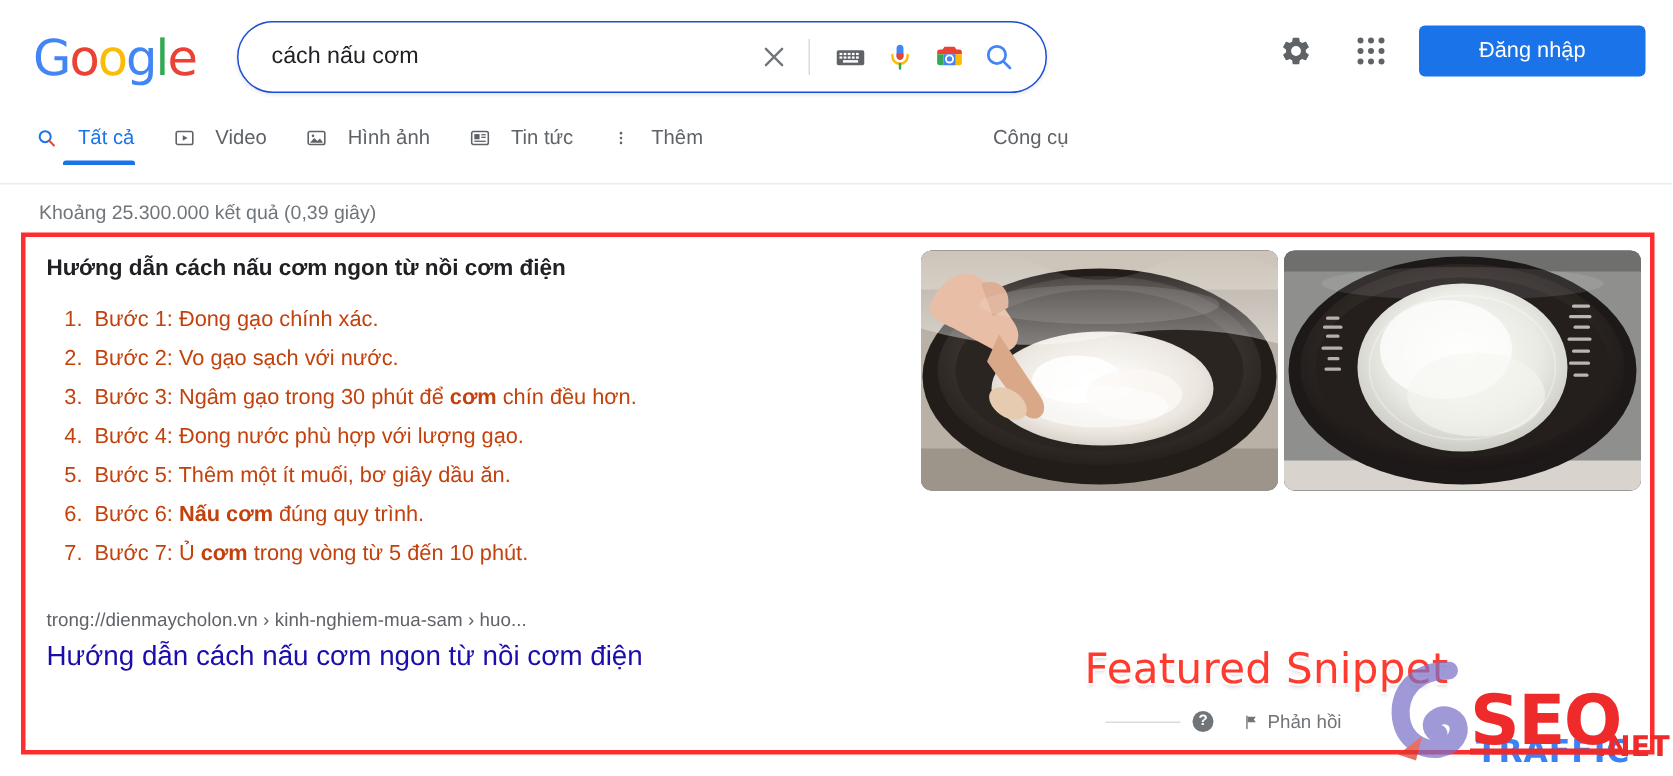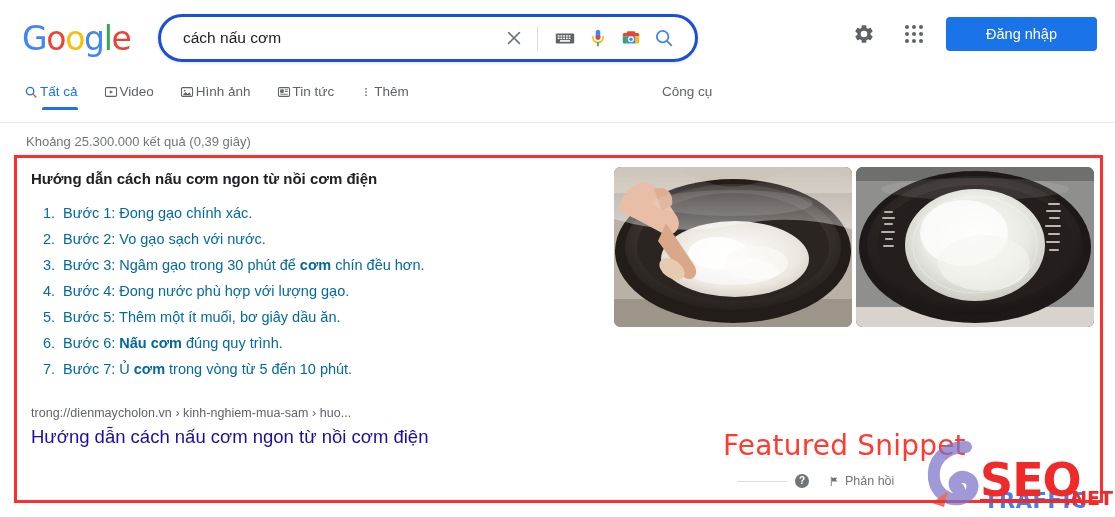--- a/index.html
+++ b/index.html
@@ -38,21 +38,21 @@
   .logo span { display: inline-block; }
   .lg-b { color: #4285F4; }
   .lg-r { color: #EA4335; }
   .lg-y { color: #FBBC05; }
   .lg-g { color: #34A853; }
 
   .searchbar {
     position: absolute;
     left: 158px; top: 14px;
     width: 540px; height: 48px;
-    border: 3px solid #1d4ed8;
+    border: 1px solid #1d4ed8;
     border-radius: 24px;
     background: #fff;
     box-shadow: 0 1px 3px rgba(32,33,36,.13);
     display: flex;
     align-items: center;
   }
   .search-input {
     border: none;
     outline: none;
     flex: 1;
@@ -118,21 +118,21 @@
     position: absolute;
     top: 84px; left: 0; right: 0;
     height: 38px;
     display: flex;
     align-items: flex-start;
     padding-left: 24px;
   }
   .tab {
     display: flex;
     align-items: center;
-    gap: 2px;
+    gap: 14px;
     font-size: 13.5px;
     color: #5f6368;
     margin-right: 26px;
     padding-bottom: 11px;
     cursor: pointer;
     position: relative;
     white-space: nowrap;
   }
   .tab.active { color: #1a73e8; }
   .tab.active::after {
@@ -185,21 +185,21 @@
   .snip-list {
     position: absolute;
     left: 14px; top: 42px;
     width: 580px;
     margin: 0;
     padding-left: 28px;
     list-style: decimal;
   }
   .snip-list li {
     font-size: 14.5px;
-    color: #0369a1;
+    color: #c2410c;
     line-height: 26px;
     margin-bottom: 0;
     padding-left: 4px;
   }
   .snip-list li b { font-weight: bold; }
 
   
   .snip-images {
     position: absolute;
     left: 597px; top: 9px;

